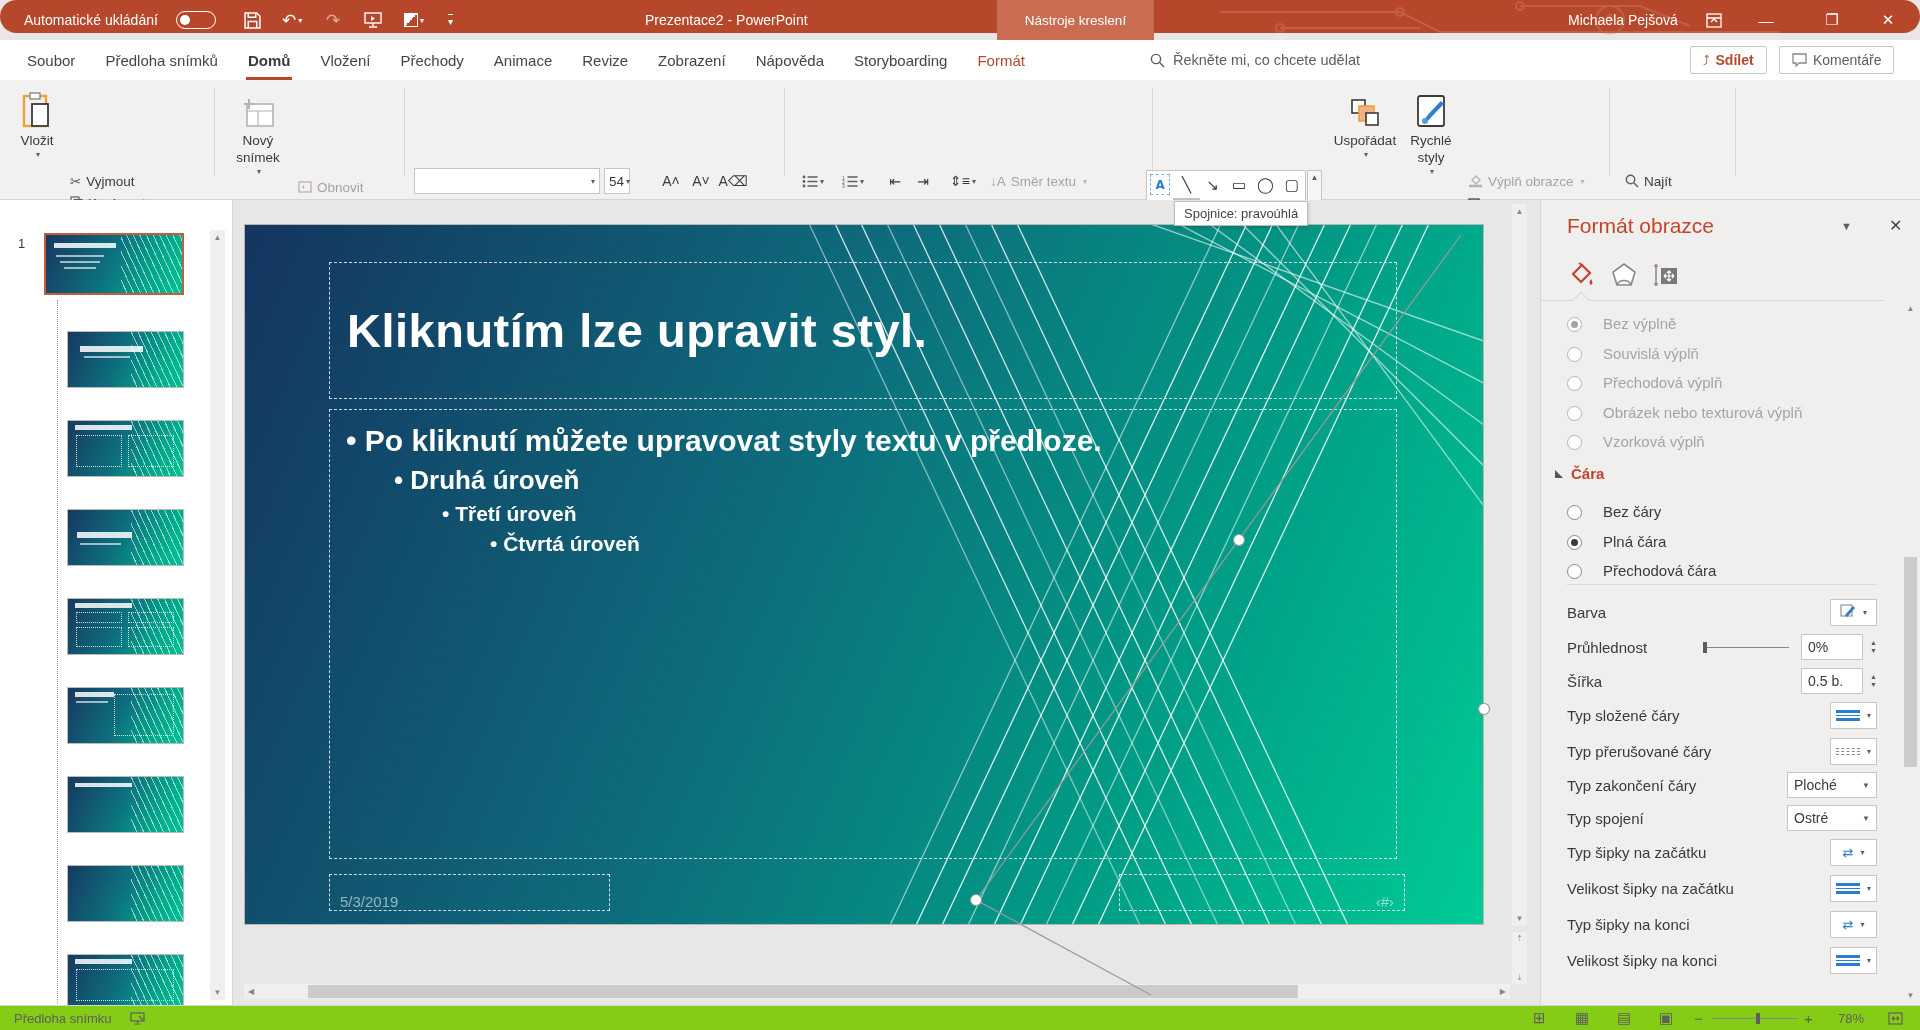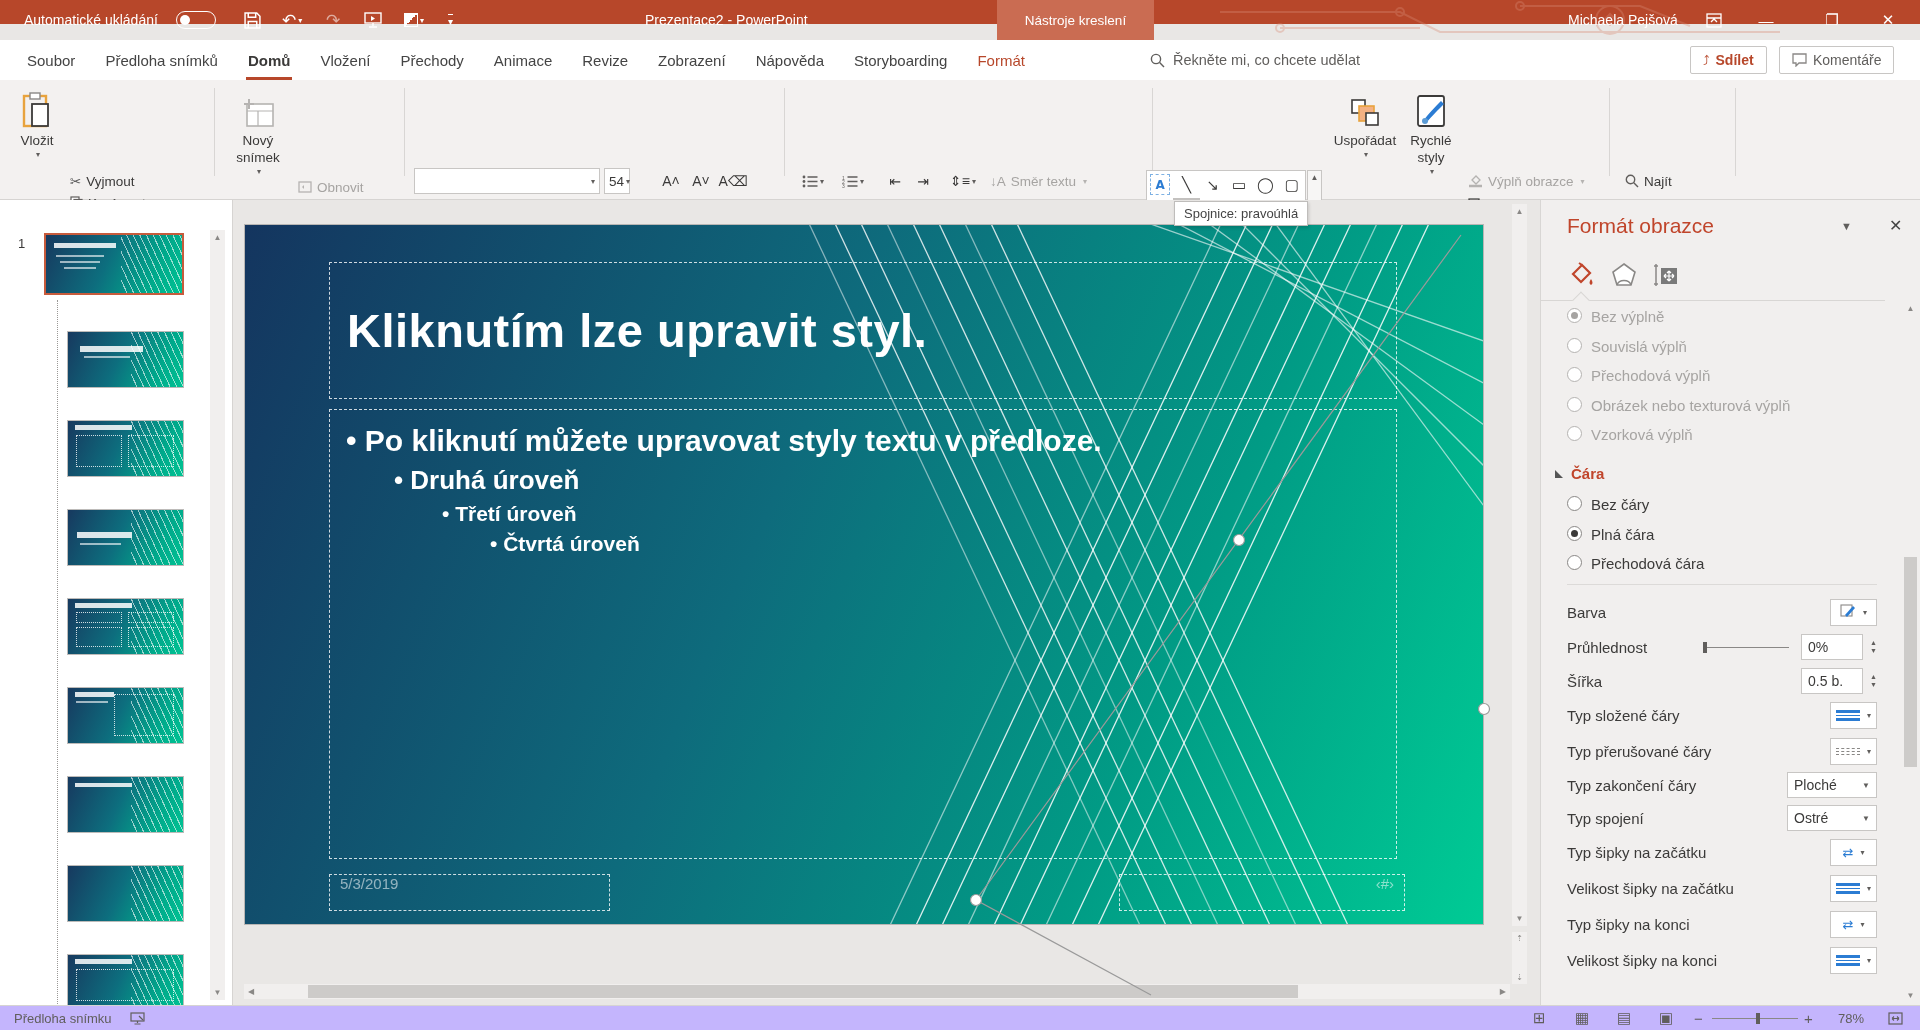--- a/index.html
+++ b/index.html
@@ -1,22 +1,22 @@
 <!DOCTYPE html>
 <html><head>
 <meta charset="utf-8">
 <style>
   * { margin:0; padding:0; box-sizing:border-box; }
   html,body { width:1920px; height:1030px; overflow:hidden;
     font-family:"Liberation Sans","DejaVu Sans",sans-serif; background:#E9E7E5; }
   .abs { position:absolute; }
 
   
-  #titlebar { position:absolute; left:0; top:0; width:1920px; height:24px;
-    background:#B7472A; color:#fff; font-size:14px; }
+  #titlebar { position:absolute; left:0; top:0; width:1920px; height:33px;
+    background:#B7472A; color:#fff; font-size:14px;border-radius:17px; }
   #titlebar .circuit { position:absolute; right:140px; top:0; width:560px; height:40px; opacity:.35; }
   .tb-item { position:absolute; top:0; height:40px; display:flex; align-items:center; color:#fff; }
   .toggle { width:40px; height:18px; border:1px solid #fff; border-radius:9px; position:relative; }
   .toggle .knob { position:absolute; left:3px; top:3px; width:10px; height:10px; border-radius:50%; background:#fff; }
   .tb-ic { font-size:17px; line-height:1; }
   .ctx-tab { position:absolute; left:997px; top:0; width:157px; height:40px; background:#CA6C52;
     display:flex; align-items:center; justify-content:center; font-size:13.5px; }
   .winbtn { width:44px; justify-content:center; font-size:15px; }
 
   
@@ -73,34 +73,34 @@
   .ph { position:absolute; border:1px dashed rgba(255,255,255,.8); }
   #ph-title { left:84px; top:37px; width:1068px; height:137px; display:flex; align-items:center; }
   #ph-title .t { color:#fff; font-size:47px; font-weight:bold; padding-left:17px; letter-spacing:.5px; }
   #ph-body { left:84px; top:184px; width:1068px; height:450px; }
   .bullet { color:#fff; font-weight:600; }
   .lv1 { font-size:30px; margin:14px 0 0 16px; }
   .lv2 { font-size:26px; margin:7px 0 0 64px; }
   .lv3 { font-size:21px; margin:6px 0 0 112px; }
   .lv4 { font-size:21px; margin:6px 0 0 160px; }
   .lv5 { font-size:20px; margin:5px 0 0 208px; }
-  .ftr { position:absolute; top:649px; height:37px; display:flex; align-items:flex-start; color:rgba(255,255,255,.55); font-size:15px; }
+  .ftr { position:absolute; top:649px; height:37px; display:flex; align-items:flex-end; color:rgba(255,255,255,.55); font-size:15px; }
   #ph-date { left:84px; width:281px; padding-left:10px; }
   #ph-footer { left:411px; width:419px; justify-content:center; }
   #ph-num { left:874px; width:286px; justify-content:flex-end; padding-right:10px; }
   #tooltip { position:absolute; left:940px; top:1px; background:#fff; border:1px solid #BFBDBB; color:#444;
     font-size:13px; padding:4px 9px; box-shadow:1px 2px 3px rgba(0,0,0,.15); white-space:nowrap; z-index:30; }
 
   
   #panel { position:absolute; left:1540px; top:200px; width:380px; height:805px; background:#F1EFEE; border-left:1px solid #D8D6D4; font-size:15px; color:#3b3a39; }
   #panel-title { position:absolute; left:26px; top:14px; font-size:21px; color:#C0452B; }
   .ptab { position:absolute; top:58px; width:34px; height:34px; display:flex; align-items:center; justify-content:center; }
   #panel-sep { position:absolute; left:0px; top:100px; width:344px; border-top:1px solid #D8D6D4; }
   #notch { position:absolute; left:34px; top:94px; width:12px; height:12px; background:#F1EFEE; border-left:1px solid #D8D6D4; border-top:1px solid #D8D6D4; transform:rotate(45deg); }
-  .radio-row { position:absolute; left:26px; height:24px; display:flex; align-items:flex-start; gap:9px; }
+  .radio-row { position:absolute; left:26px; height:24px; display:flex; align-items:flex-end; gap:21px; }
   .radio { width:15px; height:15px; border:1px solid #8A8886; border-radius:50%; position:relative; background:#fff; flex:0 0 auto; }
   .radio.on::after { content:""; position:absolute; left:3px; top:3px; width:7px; height:7px; border-radius:50%; background:#3b3a39; }
   .radio.disabled { border-color:#B5B3B1; }
   .radio.disabled.on::after { background:#A6A4A2; }
   .radio-row.disabled { color:#A6A4A2; }
   #line-hdr { position:absolute; left:14px; top:265px; color:#C0452B; font-weight:bold; font-size:15px; display:flex; align-items:center; gap:8px; }
   .exp-tri { width:0; height:0; border-left:8px solid #3b3a39; border-top:8px solid transparent; transform:rotate(0deg); border-left-color:#555; }
   #lsep { position:absolute; left:26px; top:384px; width:310px; border-top:1px solid #DCDAD8; }
   .prow { position:absolute; left:26px; width:310px; height:28px; display:flex; align-items:center; justify-content:space-between; }
   .ctl { display:flex; align-items:center; gap:4px; }
@@ -112,21 +112,21 @@
   .spin { width:62px; height:26px; background:#fff; border:1px solid #C8C6C4; display:flex; align-items:center; padding-left:6px; font-size:14px; }
   .updn { display:flex; flex-direction:column; font-size:7px; color:#605E5C; line-height:1.2; margin-left:3px; }
   .selbox { width:90px; height:26px; background:#fff; border:1px solid #C8C6C4; display:flex; align-items:center; justify-content:space-between; padding:0 6px; font-size:14px; }
   .slider { width:86px; height:1px; background:#8A8886; position:relative; margin-right:8px; }
   .slider .sth { position:absolute; left:0; top:-5px; width:4px; height:11px; background:#605E5C; }
   #panel-scroll { position:absolute; right:2px; top:102px; width:15px; height:700px; background:#F1EFEE; }
   #panel-scroll .pthumb { position:absolute; left:1px; top:255px; width:13px; height:210px; background:#CDCBC9; }
   .scr-ar { position:absolute; left:0; width:15px; font-size:8px; color:#8A8886; text-align:center; }
 
   
-  #statusbar { position:absolute; left:0; top:1005px; width:1920px; height:25px; background:#c4b5fd; border-top:1px solid #D6D4D2; font-size:13px; color:#605E5C; }
+  #statusbar { position:absolute; left:0; top:1005px; width:1920px; height:25px; background:#84cc16; border-top:1px solid #D6D4D2; font-size:13px; color:#605E5C; }
   .sb-item { position:absolute; top:0; height:24px; display:flex; align-items:center; }
   .zoomtrack { width:86px; height:1px; background:#8A8886; position:relative; }
   .zoomtrack .zth { position:absolute; left:44px; top:-5px; width:4px; height:11px; background:#605E5C; }
 
   svg { display:block; }
   .noselect { user-select:none; }
 </style>
 </head>
 <body class="noselect">
 

